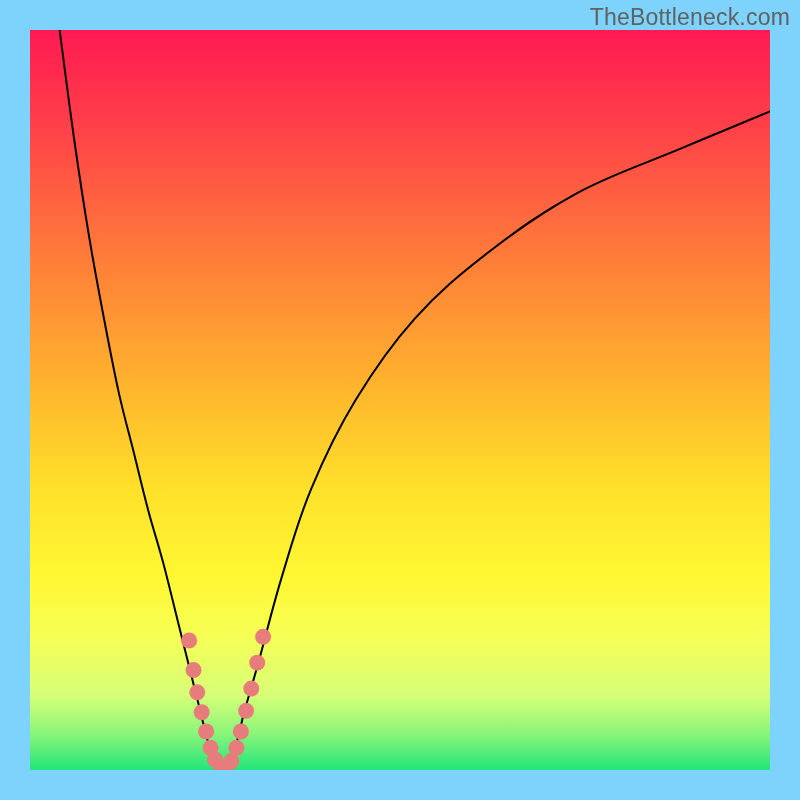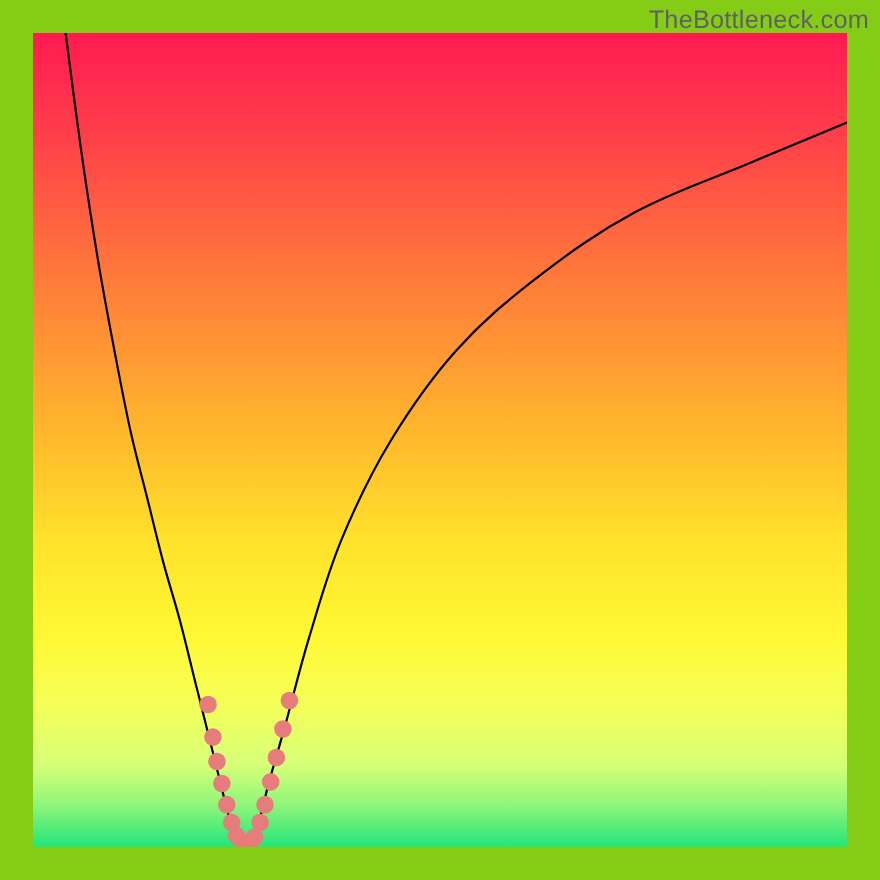--- a/index.html
+++ b/index.html
@@ -8,21 +8,21 @@
     width: 800px;
     height: 800px;
     background: #000;
     overflow: hidden;
     font-family: Arial, Helvetica, sans-serif;
   }
   .frame {
     position: relative;
     width: 800px;
     height: 800px;
-    background: #84cc16;
+    background: #7dd3fc;
     text-decoration: underline;
   }
   .plot {
     position: absolute;
     left: 30px;
     top: 30px;
     width: 740px;
     height: 740px;
   }
   .watermark {

